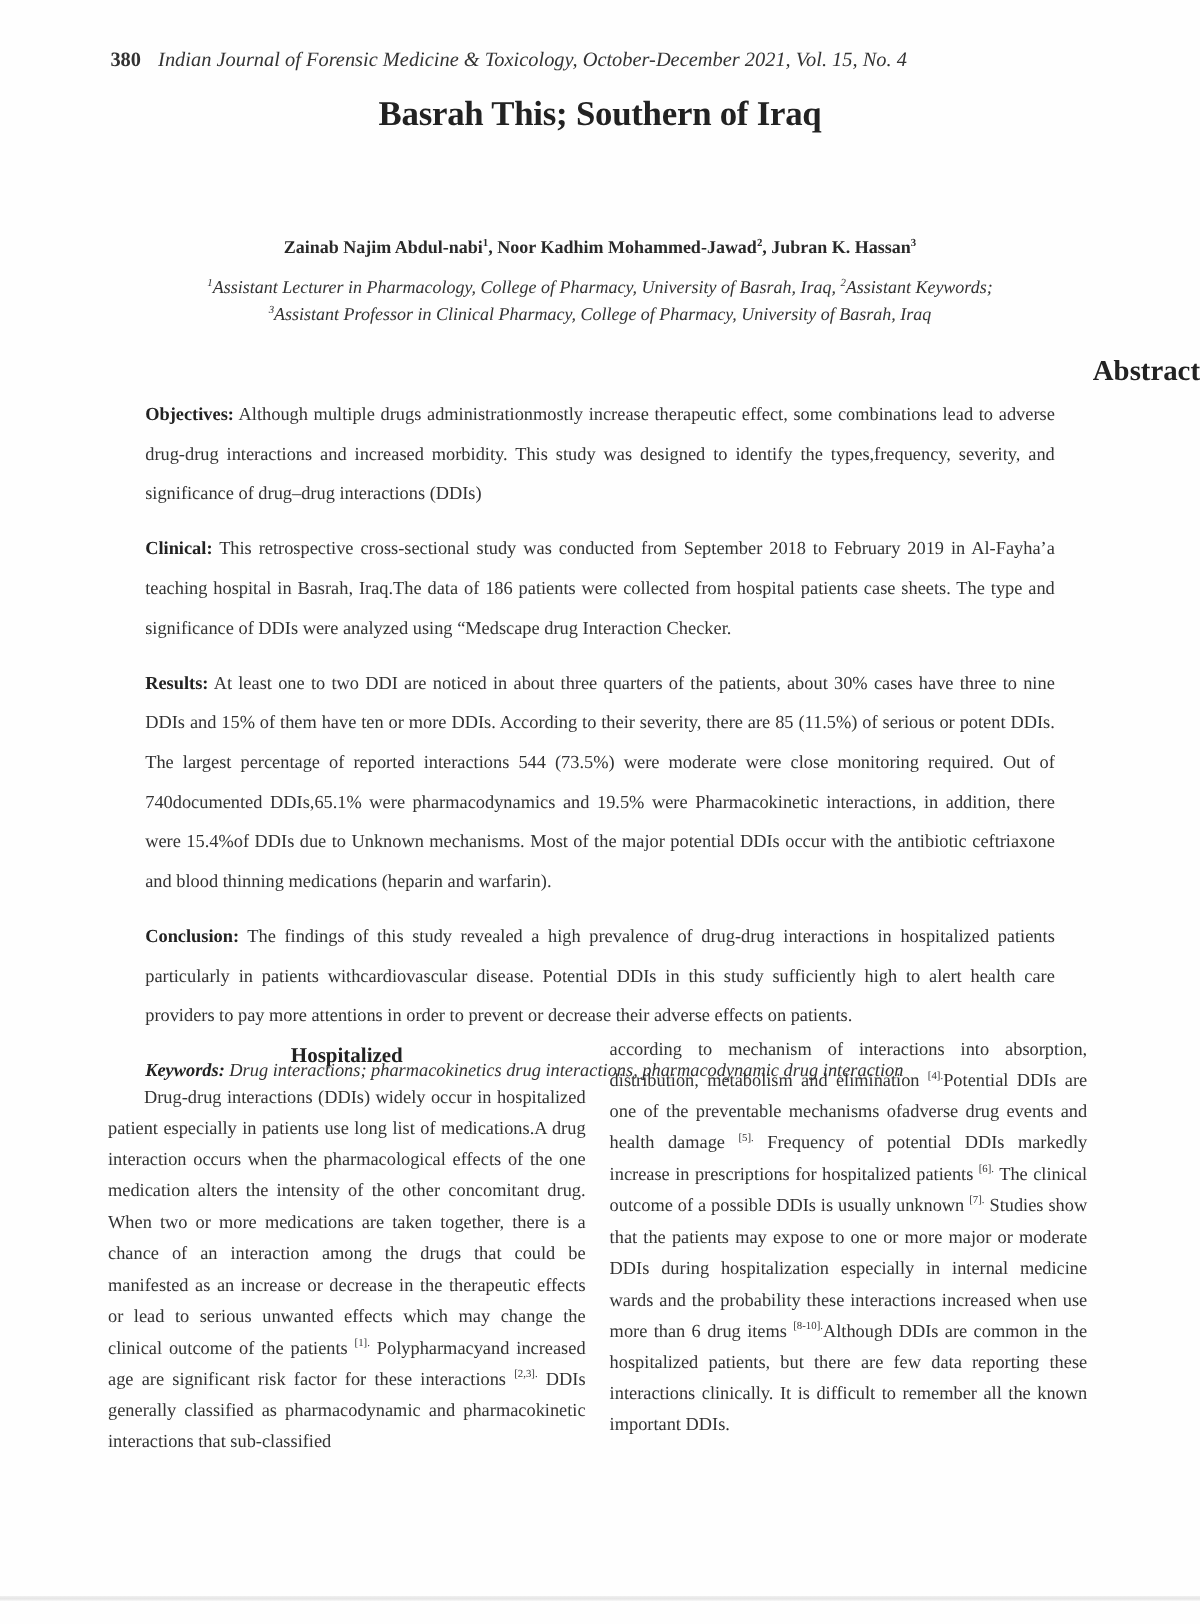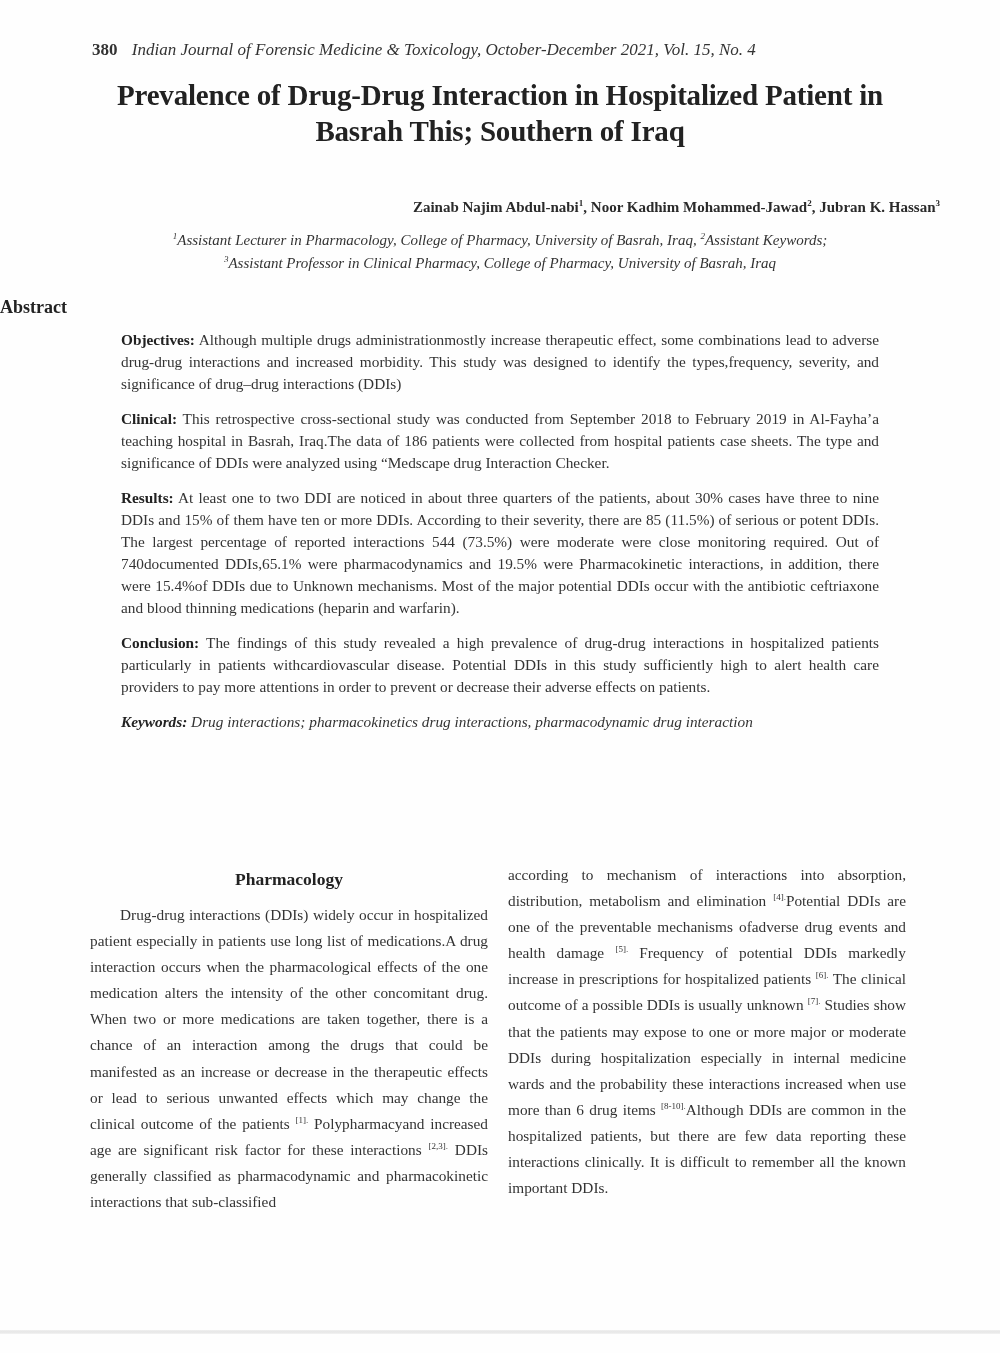--- a/index.html
+++ b/index.html
@@ -11,35 +11,35 @@
     position: absolute; left: 92px; top: 40px; font-size: 17px; color: #333;
   }
   .running-head .pg { font-weight: bold; margin-right: 10px; }
   .running-head .jr { font-style: italic; }
   .title {
     position: absolute; left: 60px; width: 880px; top: 77px; text-align: center;
     font-size: 29px; font-weight: bold; line-height: 36px; color: #222;
     letter-spacing: -0.2px;
   }
   .authors {
-    position: absolute; left: 60px; width: 880px; top: 199px; text-align: right;
+    position: absolute; left: 60px; width: 880px; top: 199px; text-align: center;
     font-size: 15px; font-weight: bold; color: #2a2a2a;
   }
   .affil {
     position: absolute; left: 60px; width: 880px; top: 229px; text-align: center;
     font-size: 15px; font-style: italic; line-height: 23px; color: #333;
   }
   sup { font-size: 9px; vertical-align: super; line-height: 0; }
   .abstract-heading {
-    position: absolute; left: 0; width: 1000px; top: 297px; text-align: left;
-    font-size: 18px; font-weight: bold; color: #222;
+    position: absolute; left: 0; width: 1000px; top: 297px; text-align: right;
+    font-size: 24px; font-weight: bold; color: #222;
   }
   .abstract {
     position: absolute; left: 121px; width: 758px; top: 329px;
-    font-size: 15.3px; line-height: 22px; text-align: justify; color: #333;
+    font-size: 15.3px; line-height: 33px; text-align: justify; color: #333;
   }
   .abstract p { margin: 0 0 13px 0; }
   .abstract .lbl { font-weight: bold; color: #222; }
   .abstract .kw { font-style: italic; }
   .abstract .kw .lbl { font-style: italic; }
   .col {
     position: absolute; width: 398px; font-size: 15.3px; line-height: 26.1px;
     text-align: justify; color: #333;
   }
   .col-left { left: 90px; top: 866px; }
@@ -58,21 +58,20 @@
 </style>
 </head>
 <body>
 
 <div class="running-head">
   <span class="pg">380</span>
   <span class="jr">Indian Journal of Forensic Medicine &amp; Toxicology, October-December 2021, Vol. 15, No. 4</span>
 </div>
 
 <div class="title">
-  <div>Prevalence of Drug-Drug Interaction in Hospitalized Patient in</div>
   <div>Basrah This; Southern of Iraq</div>
 </div>
 
 <div class="authors">
   <span>Zainab Najim Abdul-nabi</span><sup>1</sup><span>, </span><span>Noor Kadhim Mohammed-Jawad</span><sup>2</sup><span>, </span><span>Jubran K. Hassan</span><sup>3</sup>
 </div>
 
 <div class="affil">
   <div><sup>1</sup><span>Assistant Lecturer in Pharmacology, College of Pharmacy, University of Basrah, Iraq, </span><sup>2</sup><span>Assistant Keywords;</span></div>
   <div><sup>3</sup><span>Assistant Professor in Clinical Pharmacy, College of Pharmacy, University of Basrah, Iraq</span></div>
@@ -82,21 +81,21 @@
 
 <div class="abstract">
   <p><span class="lbl">Objectives:</span><span> Although multiple drugs administrationmostly increase therapeutic effect, some combinations lead to adverse drug-drug interactions and increased morbidity. This study was designed to identify the types,frequency, severity, and significance of drug–drug interactions (DDIs)</span></p>
   <p><span class="lbl">Clinical:</span><span> This retrospective cross-sectional study was conducted from September 2018 to February 2019 in Al-Fayha’a teaching hospital in Basrah, Iraq.The data of 186 patients were collected from hospital patients case sheets. The type and significance of DDIs were analyzed using “Medscape drug Interaction Checker.</span></p>
   <p><span class="lbl">Results:</span><span> At least one to two DDI are noticed in about three quarters of the patients, about 30% cases have three to nine DDIs and 15% of them have ten or more DDIs. According to their severity, there are 85 (11.5%) of serious or potent DDIs. The largest percentage of reported interactions 544 (73.5%) were moderate were close monitoring required. Out of 740documented DDIs,65.1% were pharmacodynamics and 19.5% were Pharmacokinetic interactions, in addition, there were 15.4%of DDIs due to Unknown mechanisms. Most of the major potential DDIs occur with the antibiotic ceftriaxone and blood thinning medications (heparin and warfarin).</span></p>
   <p><span class="lbl">Conclusion:</span><span> The findings of this study revealed a high prevalence of drug-drug interactions in hospitalized patients particularly in patients withcardiovascular disease. Potential DDIs in this study sufficiently high to alert health care providers to pay more attentions in order to prevent or decrease their adverse effects on patients.</span></p>
   <p class="kw"><span class="lbl">Keywords:</span><span> Drug interactions; pharmacokinetics drug interactions, pharmacodynamic drug interaction</span></p>
 </div>
 
 <div class="col col-left">
-  <div class="intro-heading">Pharmacology</div>
+  <div class="intro-heading">Hospitalized</div>
   <p><span>Drug-drug interactions (DDIs) widely occur in hospitalized patient especially in patients use long list of medications.A drug interaction occurs when the pharmacological effects of the one medication alters the intensity of the other concomitant drug. When two or more medications are taken together, there is a chance of an interaction among the drugs that could be manifested as an increase or decrease in the therapeutic effects or lead to serious unwanted effects which may change the clinical outcome of the patients </span><span class="cite">[1].</span><span> Polypharmacyand increased age are significant risk factor for these interactions </span><span class="cite">[2,3].</span><span> DDIs generally classified as pharmacodynamic and pharmacokinetic interactions that sub-classified</span></p>
 </div>
 
 <div class="col col-right">
   <p><span>according to mechanism of interactions into absorption, distribution, metabolism and elimination </span><span class="cite">[4].</span><span>Potential DDIs are one of the preventable mechanisms ofadverse drug events and health damage </span><span class="cite">[5].</span><span> Frequency of potential DDIs markedly increase in prescriptions for hospitalized patients </span><span class="cite">[6].</span><span> The clinical outcome of a possible DDIs is usually unknown </span><span class="cite">[7].</span><span> Studies show that the patients may expose to one or more major or moderate DDIs during hospitalization especially in internal medicine wards and the probability these interactions increased when use more than 6 drug items </span><span class="cite">[8-10].</span><span>Although DDIs are common in the hospitalized patients, but there are few data reporting these interactions clinically. It is difficult to remember all the known important DDIs.</span></p>
 </div>
 
 <div class="bottom-line"></div>
 
 </body></html>

